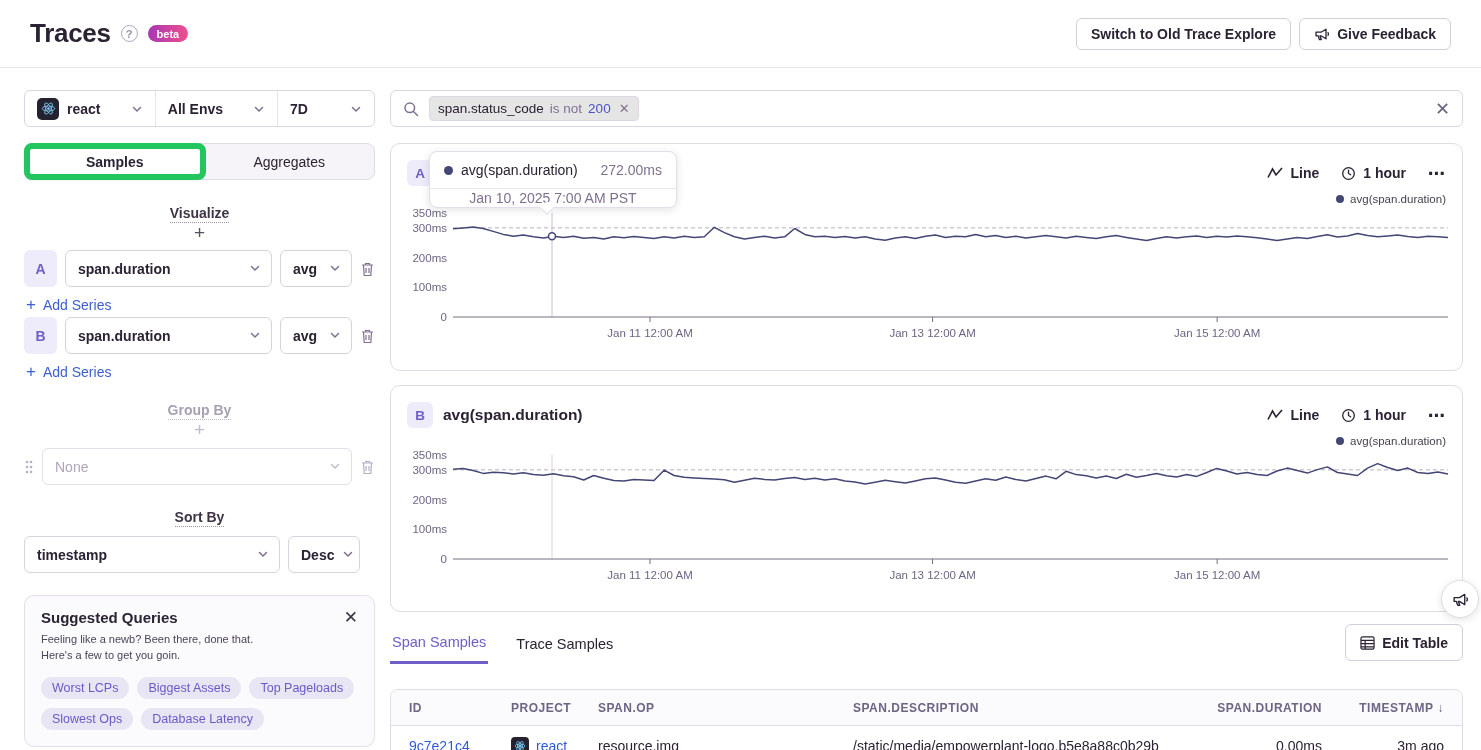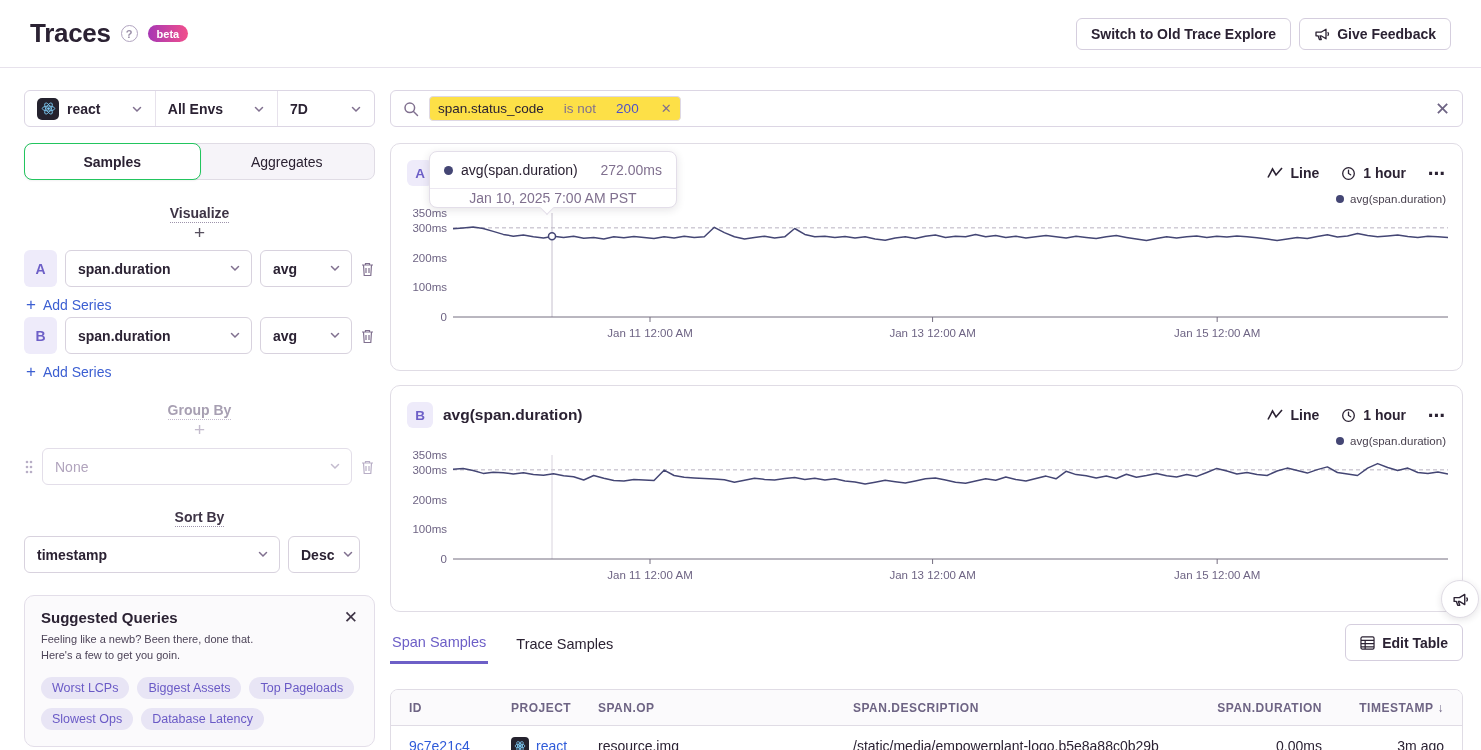--- a/index.html
+++ b/index.html
@@ -30,49 +30,49 @@
   
   .page-filter { width:351px; height:37px; border:1px solid #dcd6e4; border-radius:6px; display:flex;
     align-items:stretch; background:#fff; flex:none; }
   .pf-seg { display:flex; align-items:center; gap:8px; padding:0 12px; cursor:pointer; font-weight:700; }
   .pf-seg + .pf-seg { border-left:1px solid #e7e2ec; }
   .pf-seg .chev { margin-left:auto; display:flex; }
   .proj-avatar { width:22px; height:22px; background:#24222e; border-radius:5px; display:flex;
     align-items:center; justify-content:center; flex:none; }
   .search-bar { flex:1; height:37px; border:1px solid #dcd6e4; border-radius:6px; display:flex;
     align-items:center; padding:0 12px; gap:10px; background:#fff; }
-  .token { display:flex; align-items:center; gap:20px; border:1px solid #ded8e5; background:#fde047;
+  .token { display:flex; align-items:center; gap:6px; border:1px solid #ded8e5; background:#e5e5e5;
     border-radius:4px; padding:4px 8px; font-size:13.5px; cursor:pointer; }
   .token .t-key { color:#2b2233; }
   .token .t-op { color:#80708f; }
   .token .t-val { color:#4e51c8; }
   .token .t-x { color:#80708f; font-size:13px; margin-left:2px; cursor:pointer; }
   .search-clear { margin-left:auto; color:#6e6484; font-size:18px; cursor:pointer; line-height:1; }
 
   
   .seg-tabs { display:flex; background:#f6f4f9; border:1px solid #e0dce5; border-radius:8px; height:37px; }
   .seg-tab { flex:1; display:flex; align-items:center; justify-content:center; font-size:14px;
     color:#2b2233; cursor:pointer; border-radius:8px; }
-  .seg-tab.active { background:#fff; border:1px solid #22c55e; margin:-1px; font-weight:700;
+  .seg-tab.active { background:#fff; border:6px solid #22c55e; margin:-1px; font-weight:700;
     box-shadow:0 1px 2px rgba(43,34,51,0.06); }
   .side-head { display:flex; align-items:center; justify-content:space-between; margin-top:25px;flex-direction:column; }
   .side-label { font-size:14px; font-weight:700; color:#3e3446; border-bottom:1px dotted #9d93ab;
     padding-bottom:1px; }
   .side-label.muted { color:#a79fb2; border-bottom-color:#c3bbce; }
   .plus-btn { font-size:19px; color:#57505f; cursor:pointer; line-height:1; background:none; border:none;
     font-family:inherit; }
   .plus-btn.muted { color:#c4bccd; }
   .series-row { display:flex; align-items:center; gap:8px; margin-top:8px; }
   .series-badge { width:33px; height:37px; border-radius:6px; background:#eeebfa; color:#6d5fc7;
     font-weight:700; font-size:14px; display:flex; align-items:center; justify-content:center; flex:none; }
   .select { height:37px; border:1px solid #d8d2de; border-radius:6px; background:#fff; display:flex;
     align-items:center; padding:0 10px 0 12px; font-weight:700; cursor:pointer; gap:8px; }
   .select .chev { margin-left:auto; }
   .sel-field { flex:1; }
-  .sel-agg { width:92px; flex:none; }
+  .sel-agg { width:72px; flex:none; }
   .icon-btn { background:none; border:none; cursor:pointer; display:flex; align-items:center; padding:0; }
   .add-series { display:flex; align-items:center; gap:7px; color:#3c5fd2; font-size:14px; margin:9px 0 4px 2px;
     cursor:pointer; }
   .add-series .plus { font-size:17px; line-height:1; }
   .groupby-row { display:flex; align-items:center; gap:8px; margin-top:9px; }
   .drag-handle { flex:none; display:flex; cursor:grab; }
   .sel-none { flex:1; font-weight:400; color:#b1a4bd; border-color:#e3dee9; }
   .sort-row { display:flex; gap:8px; margin-top:9px; }
   .sel-sort { width:256px; flex:none; }
   .sel-desc { width:72px; flex:none; }

